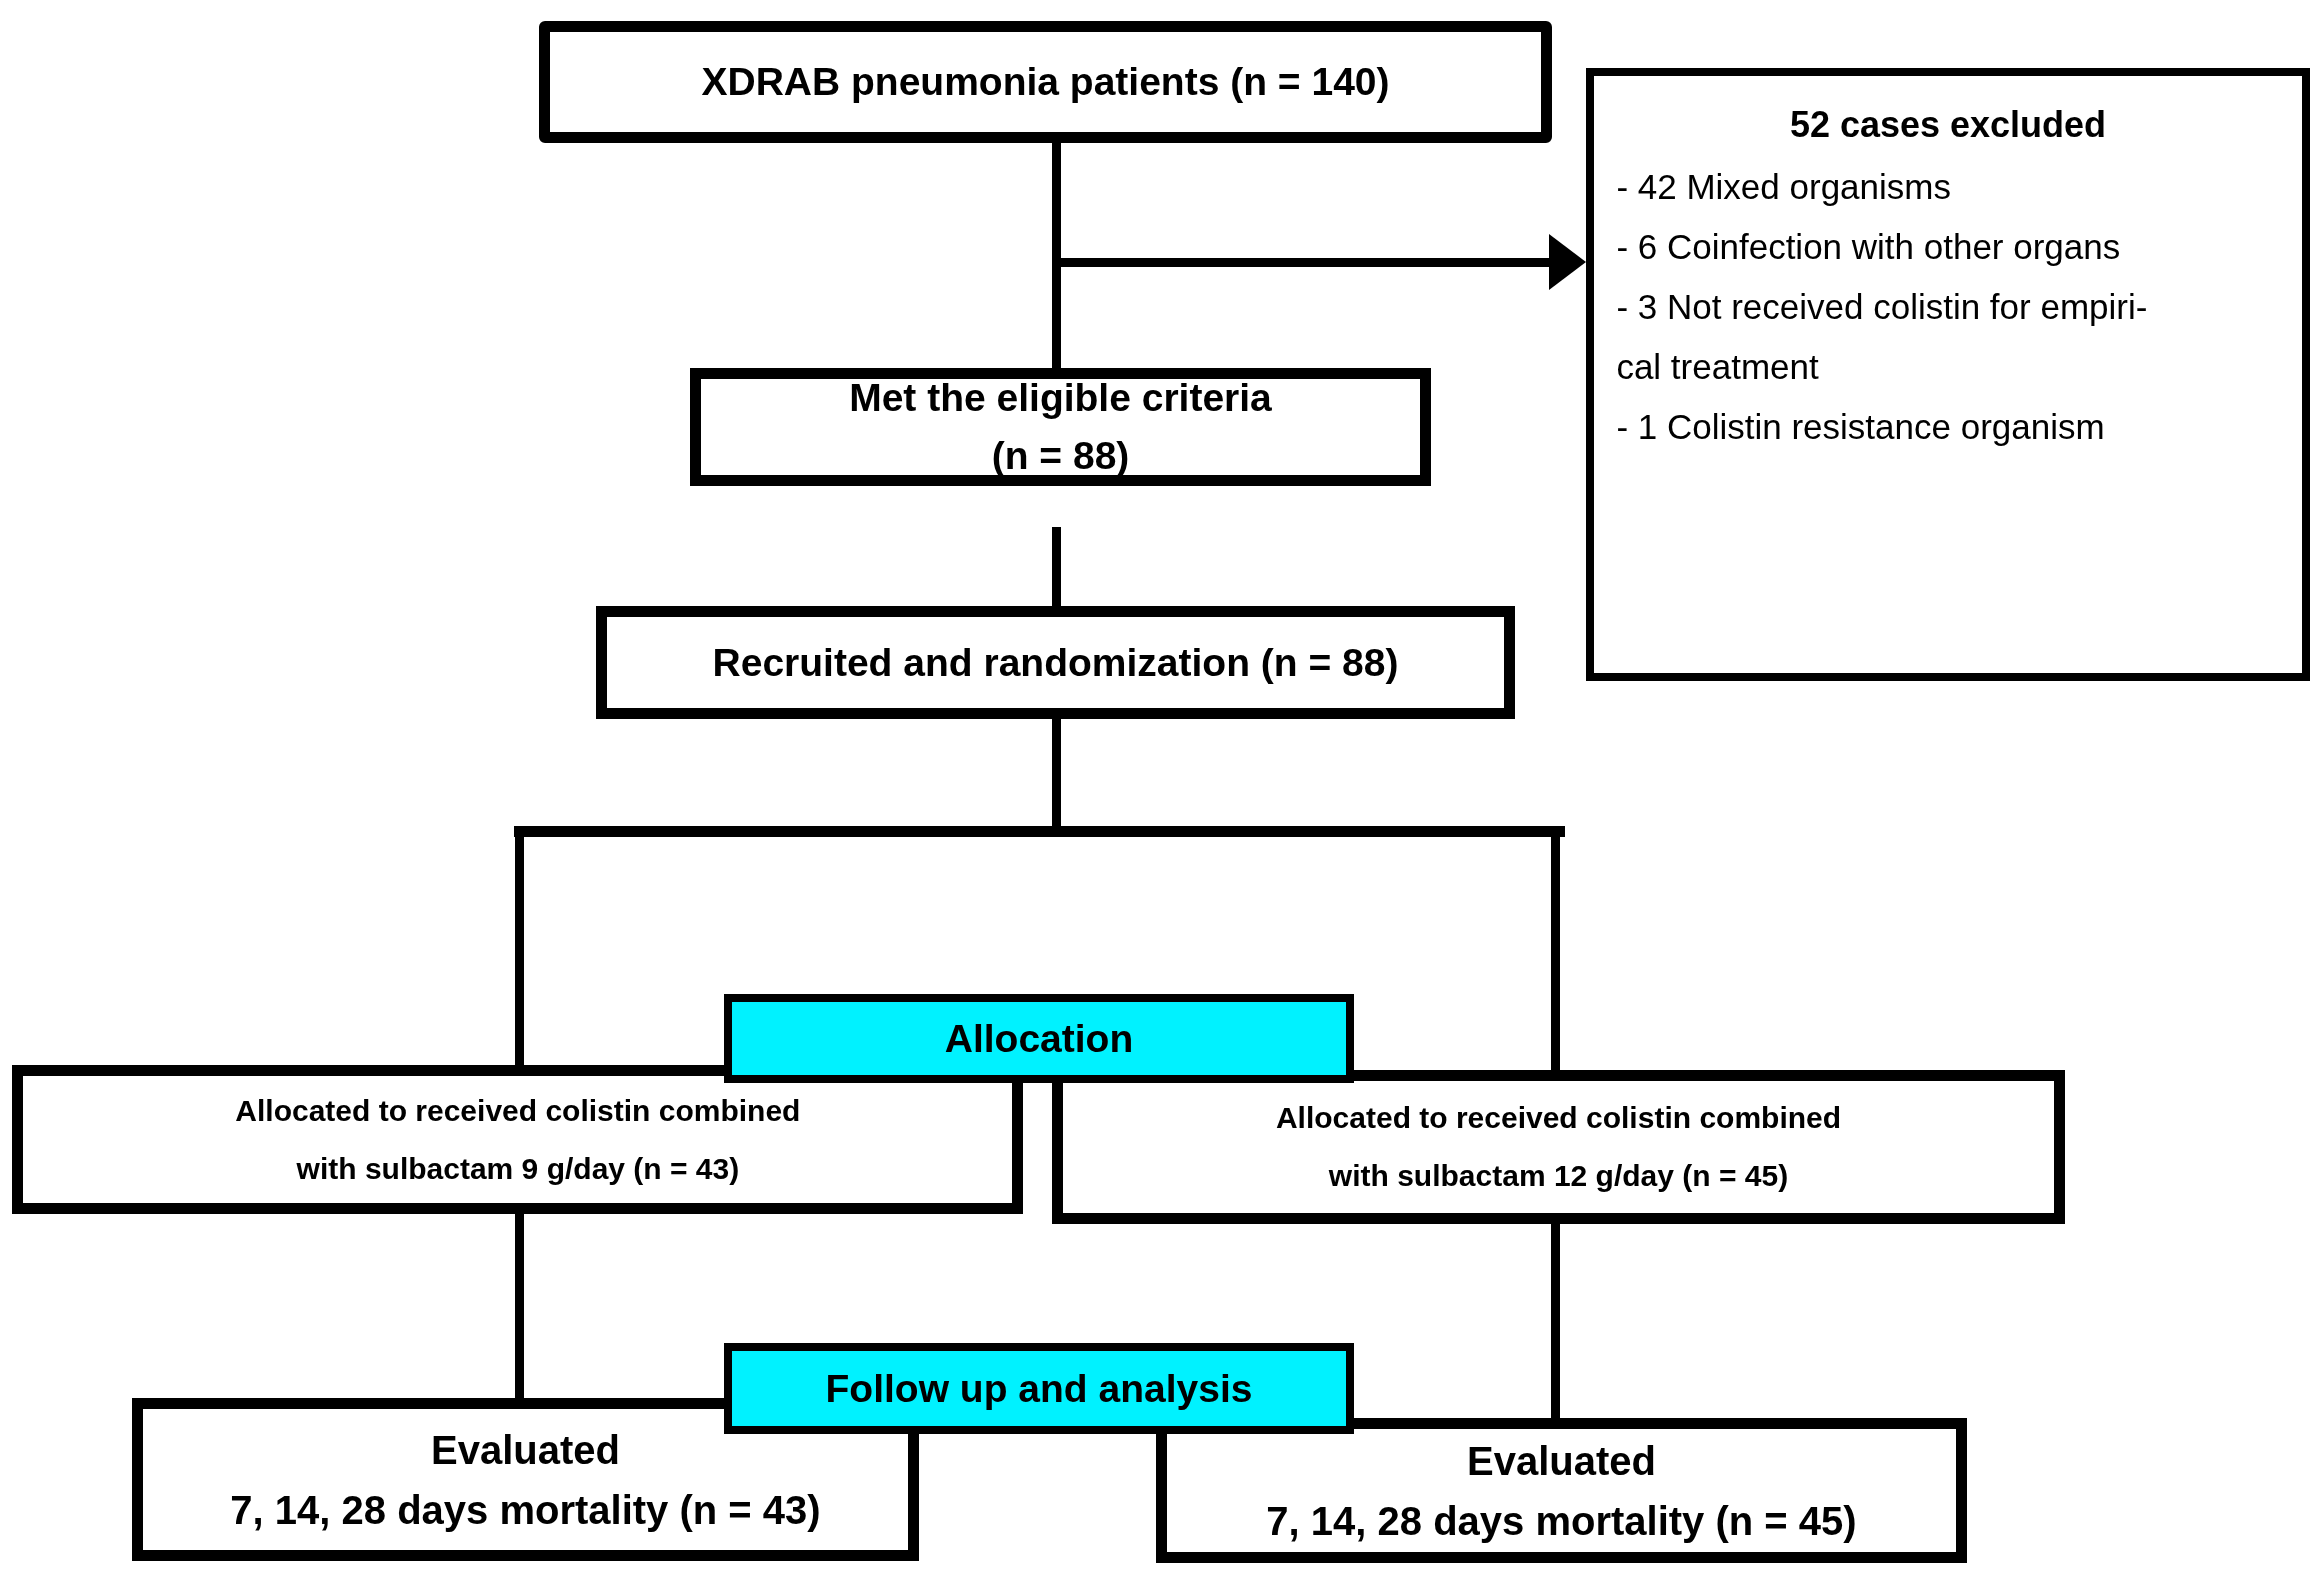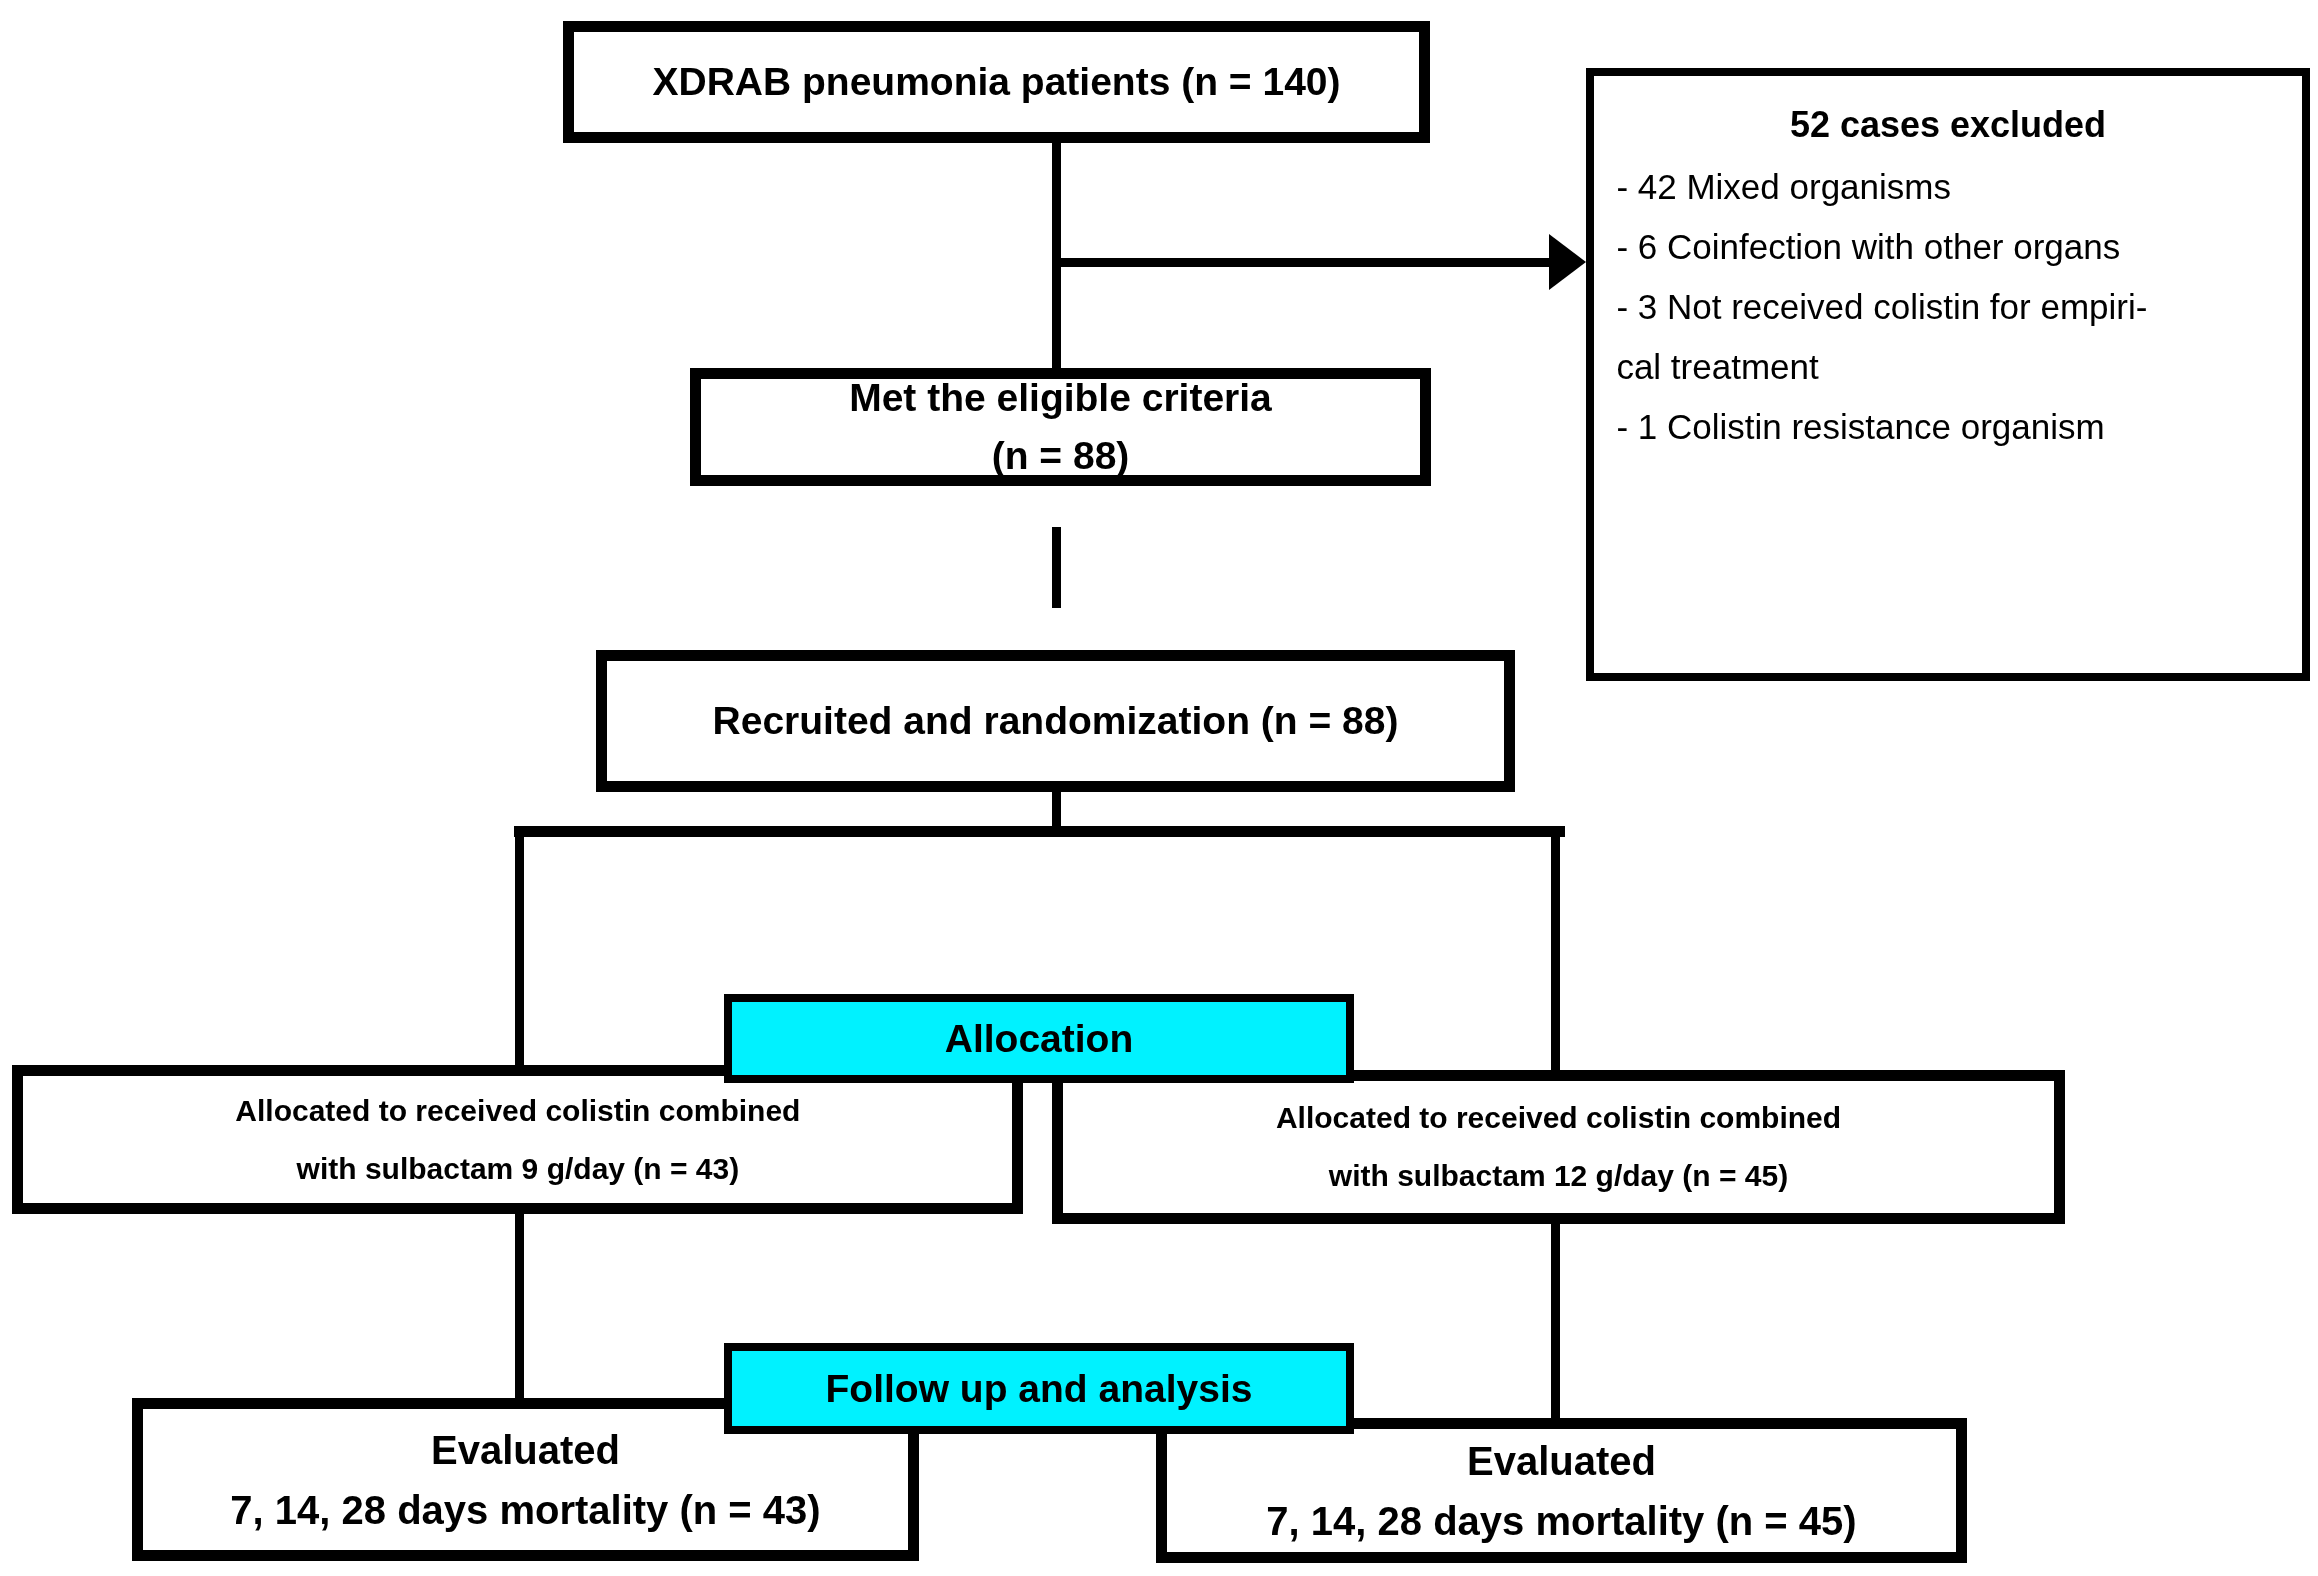--- a/index.html
+++ b/index.html
@@ -86,39 +86,39 @@
   <div class="line" style="left:1056px; top:258px; width:497px; height:8.7px;"></div>
   <div class="arrowhead" style="left:1549px; top:234px;"></div>
   <div class="line" style="left:1052px; top:527px; width:8.7px; height:81px;"></div>
   <div class="line" style="left:1052px; top:716px; width:8.7px; height:114px;"></div>
   <div class="line" style="left:514px; top:826px; width:1051px; height:11.2px;"></div>
   <div class="line" style="left:515px; top:836px; width:8.7px; height:233px;"></div>
   <div class="line" style="left:1551px; top:836px; width:8.7px; height:239px;"></div>
   <div class="line" style="left:515px; top:1210px; width:8.7px; height:190px;"></div>
   <div class="line" style="left:1551px; top:1220px; width:8.7px; height:200px;"></div>
 
-  <div class="box t63" style="left:563px; top:21px; width:867px; height:122px;">
+  <div class="box t63" style="left:539px; top:21px; width:1013px; height:122px;border-radius:6px;">
     <div>XDRAB pneumonia patients (n = 140)</div>
   </div>
 
   <div class="excluded" style="left:1586px; top:68px; width:724px; height:613px;">
     <div class="ex-title">52 cases excluded</div>
     <div>- 42 Mixed organisms</div>
     <div>- 6 Coinfection with other organs</div>
     <div>- 3 Not received colistin for empiri-</div>
     <div>cal treatment</div>
     <div>- 1 Colistin resistance organism</div>
   </div>
 
   <div class="box t63" style="left:690px; top:368px; width:741px; height:118px;">
     <div>Met the eligible criteria</div>
     <div>(n = 88)</div>
   </div>
 
-  <div class="box t63" style="left:596px; top:606px; width:919px; height:142px;margin-top:44px;">
+  <div class="box t63" style="left:596px; top:606px; width:919px; height:113px;">
     <div>Recruited and randomization (n = 88)</div>
   </div>
 
   <div class="box" style="left:12.4px; top:1065px; width:1011px; height:149px;">
     <div>Allocated to received colistin combined</div>
     <div>with sulbactam 9 g/day (n = 43)</div>
   </div>
 
   <div class="box" style="left:1052px; top:1070px; width:1013px; height:154px;">
     <div>Allocated to received colistin combined</div>

